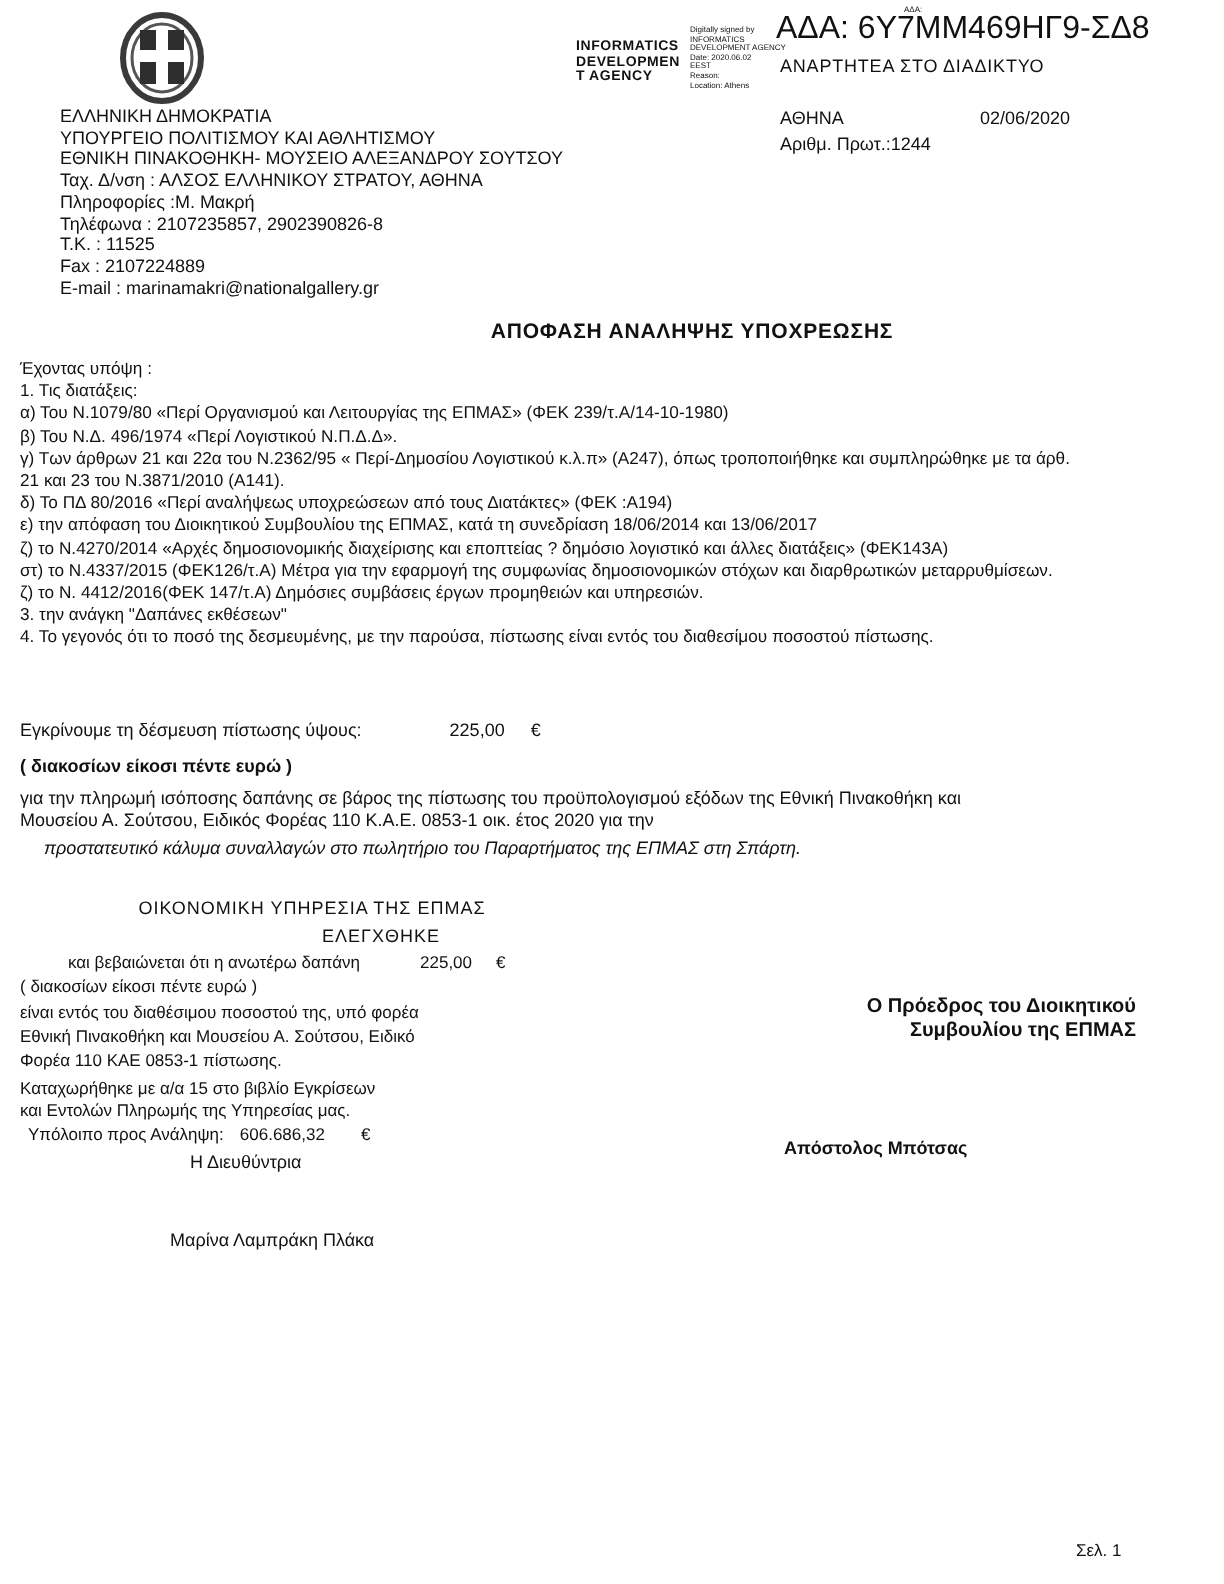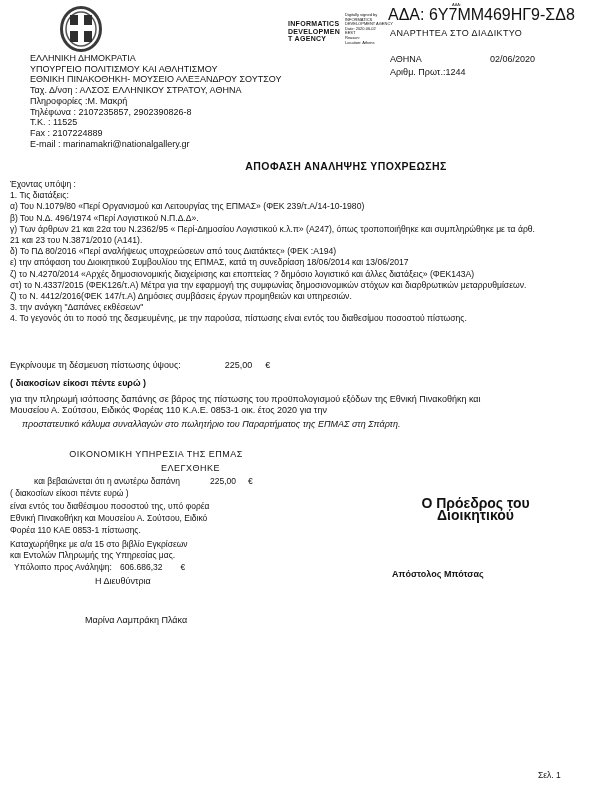--- a/index.html
+++ b/index.html
@@ -18,21 +18,21 @@
   .letterhead div{font-size:9px;line-height:10.7px;white-space:nowrap;}
   .preamble{position:absolute;left:10px;top:179px;right:6px;}
   .preamble div{font-size:8.6px;line-height:11.2px;white-space:nowrap;}
   .agency{position:absolute;left:288px;top:20px;font-size:7px;font-weight:bold;line-height:7.6px;letter-spacing:.3px;}
   .sig{position:absolute;left:345px;top:13px;width:48px;}
   .doc-title{position:absolute;left:0;top:160px;width:612px;text-align:center;font-weight:bold;font-size:10.5px;letter-spacing:.4px;padding-left:40px;}
   .decision-heading{position:absolute;left:0;top:341px;width:612px;text-align:center;font-weight:bold;font-size:10.5px;letter-spacing:3px;}
   .fin-head{position:absolute;left:0;top:449px;width:312px;text-align:center;font-size:9px;letter-spacing:.5px;}
   .fin-checked{position:absolute;left:0;top:463px;width:285px;text-align:center;font-size:9px;letter-spacing:.5px;padding-left:48px;}
   .pres{position:absolute;left:383px;top:498px;width:185px;text-align:center;font-weight:bold;}
-  .pres div{font-size:14px;line-height:11.5px;}
+  .pres div{font-size:10px;line-height:11.5px;text-align:right;}
   .logo{position:absolute;left:60px;top:6px;width:42px;height:46px;}
 </style>
 </head>
 <body>
 
 <div class="page">
 
   <svg class="logo" viewBox="0 0 42 46">
     <ellipse cx="21" cy="23" rx="19.5" ry="21.5" fill="none" stroke="#3a3a3a" stroke-width="3"></ellipse>
     <ellipse cx="21" cy="23" rx="15" ry="17" fill="none" stroke="#555" stroke-width="1.5"></ellipse>
@@ -118,18 +118,19 @@
 
   <div class="line small" style="left:14px;top:562px;">
     <span>Υπόλοιπο  προς Ανάληψη:</span><span style="margin-left:8px;">606.686,32</span><span style="margin-left:18px;">€</span>
   </div>
 
   <div class="line" style="left:95px;top:576px;">Η Διευθύντρια</div>
   <div class="line" style="left:85px;top:615px;">Μαρίνα Λαμπράκη Πλάκα</div>
 
   <div class="pres">
     <div>Ο Πρόεδρος του Διοικητικού</div>
+    <div>Συμβουλίου της ΕΠΜΑΣ</div>
   </div>
   <div class="line b" style="left:392px;top:569px;">Απόστολος Μπότσας</div>
 
   <div class="line small" style="left:538px;top:770px;">Σελ. 1</div>
 
 </div>
 
 </body></html>

